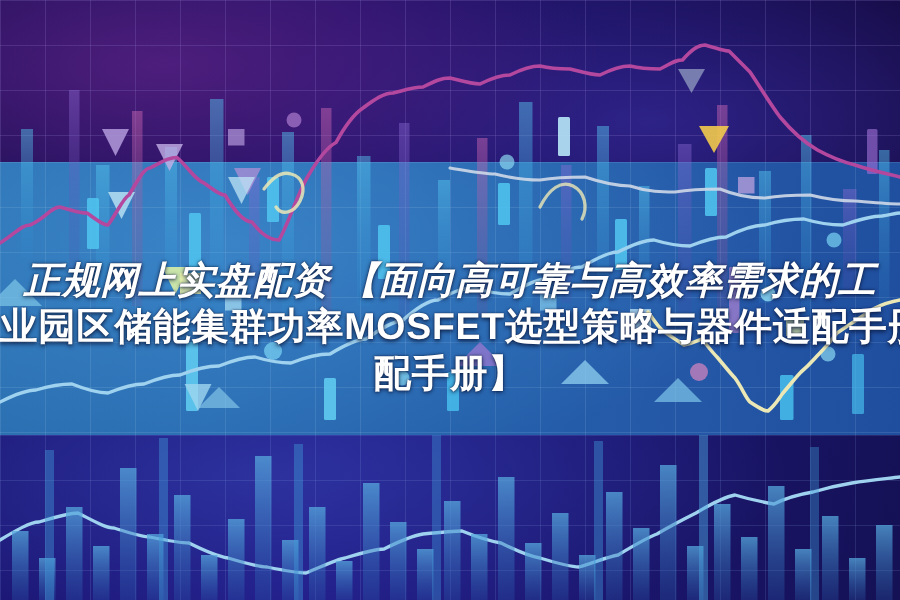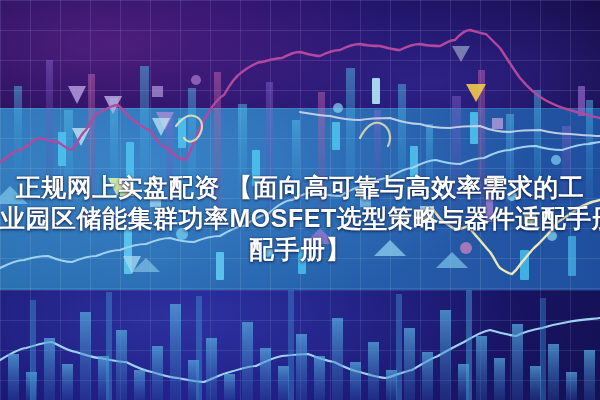--- a/index.html
+++ b/index.html
@@ -61,21 +61,21 @@
     color:#ffffff;
     font-weight:bold;
     font-size:25px;
     line-height:31px;
     letter-spacing:.5px;
     white-space:nowrap;
     text-shadow:0 1px 3px rgba(8,20,55,.85), 0 0 1px rgba(8,20,55,.9);
     z-index:40;
   }
   #headline .ln{display:block;}
-  #headline .ln.l1{margin-left:0px;}
+  #headline .ln.l1{margin-left:0px;font-style:italic;}
   #headline .ln.l2{margin-left:0px;}
   #headline .ln.l3{margin-left:0px;}
 </style>
 </head>
 <body>
 
 <div id="stage">
 
   <div class="band" id="band-top"></div>
   <div class="band" id="band-mid"></div>

